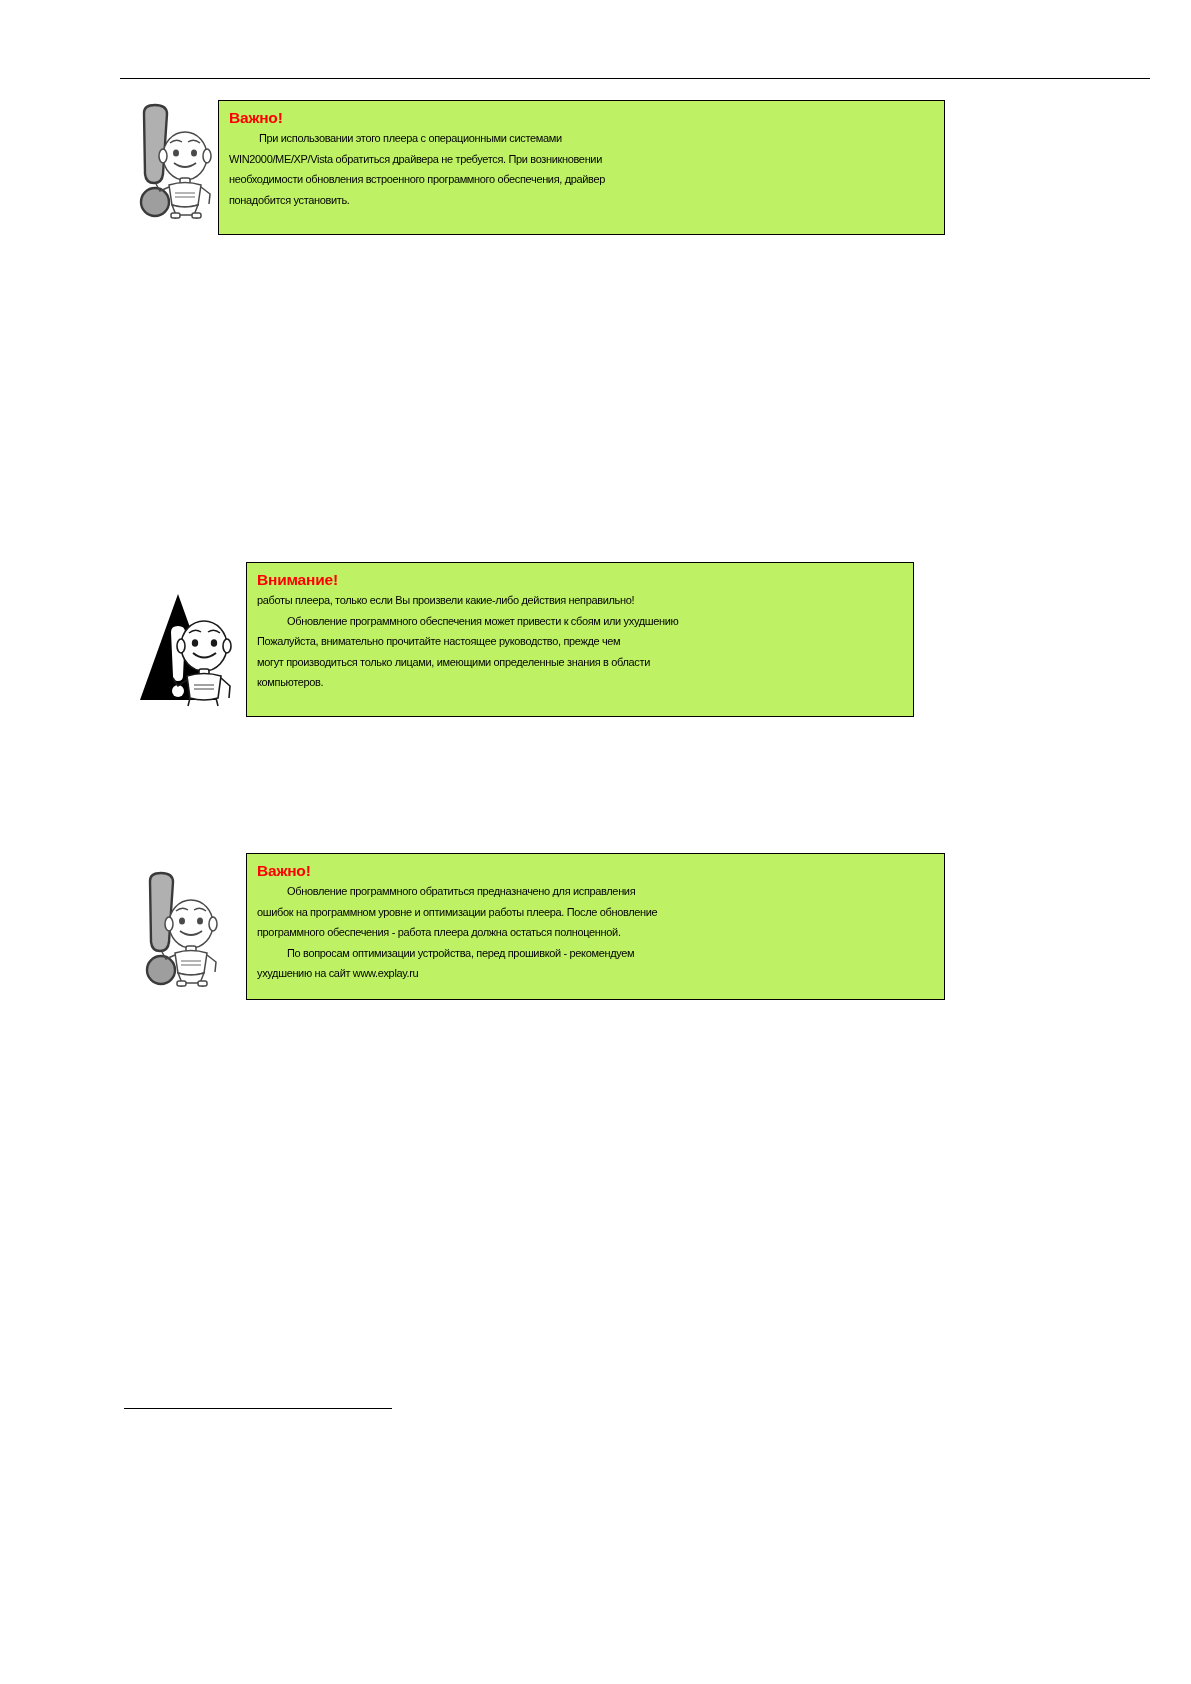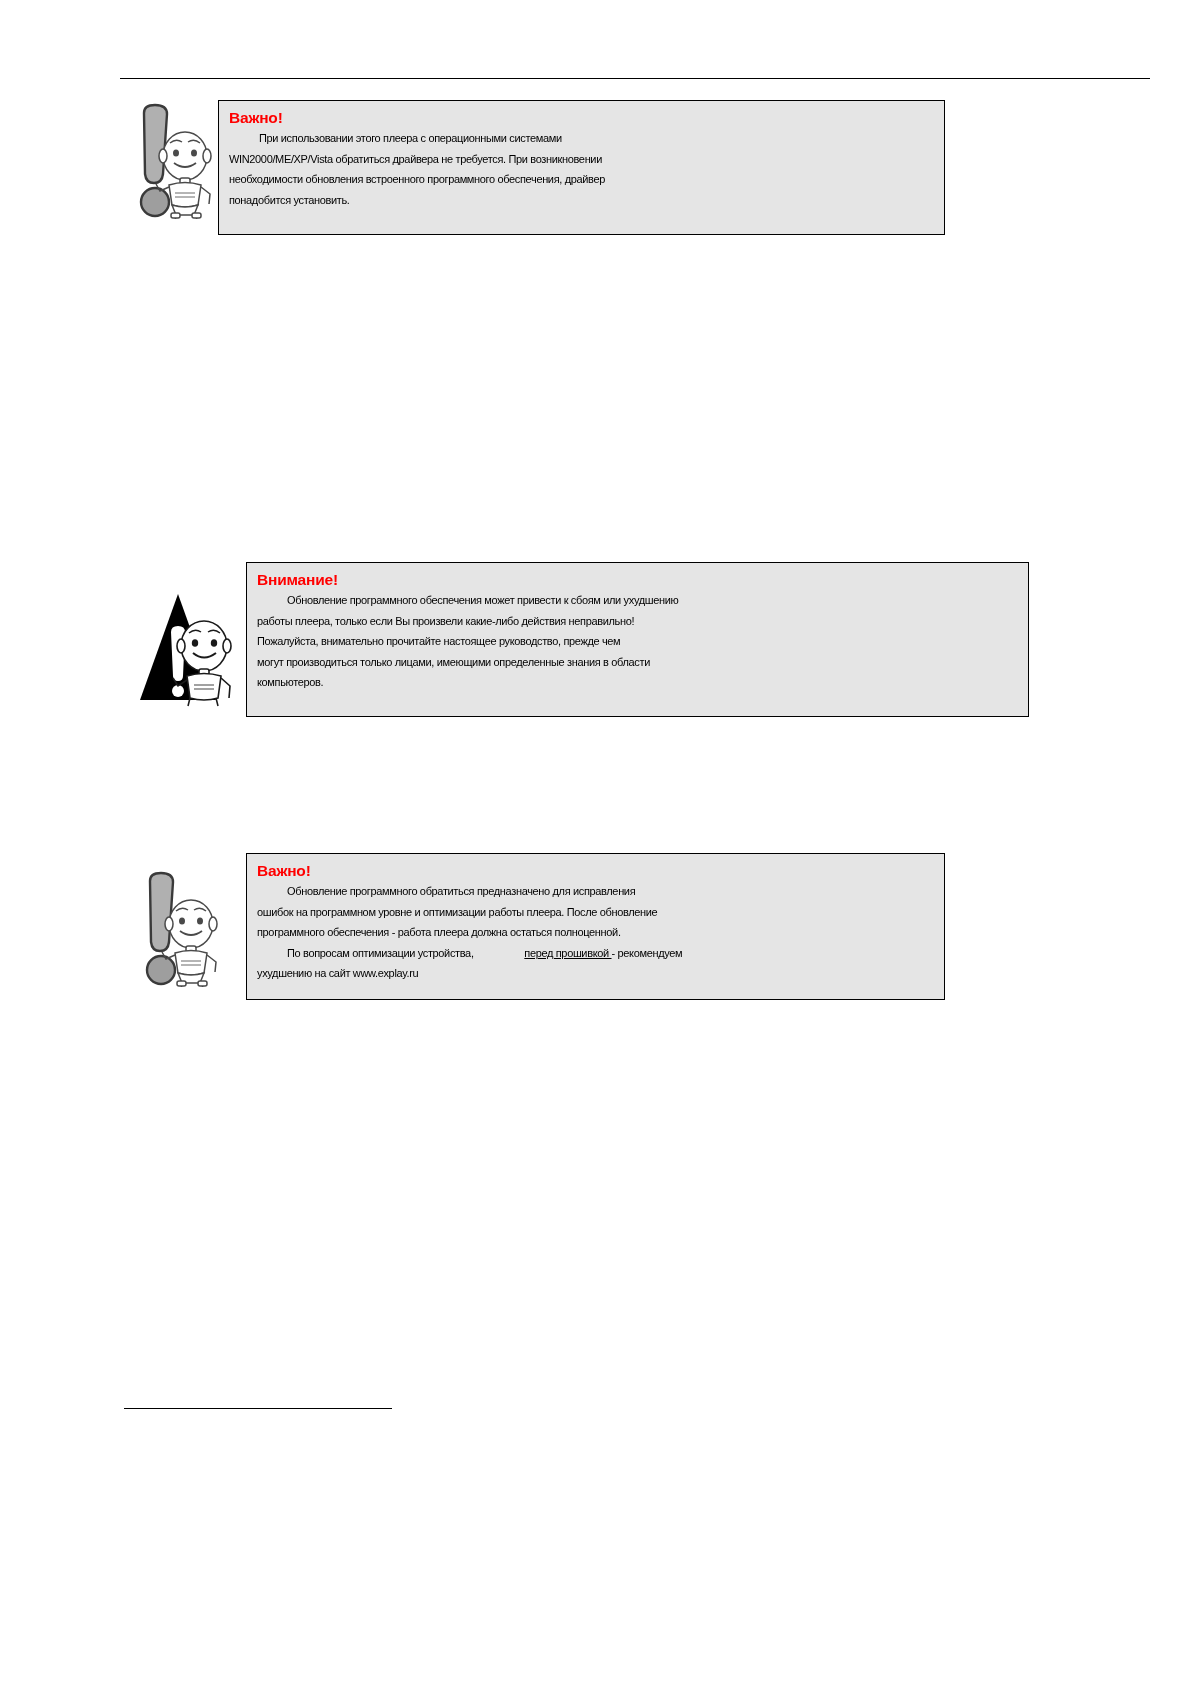--- a/index.html
+++ b/index.html
@@ -41,21 +41,21 @@
     border-top: 1px solid #000000;
   }
 
   .notice {
     position: absolute;
     display: block;
   }
 
   .notice-box {
     position: absolute;
-    background: #e5e5e5;
+    background: #bef264;
     border: 1px solid #000000;
     box-sizing: border-box;
     overflow: hidden;
   }
 
   .notice-inner {
     padding: 7px 10px 8px 10px;
     white-space: nowrap;
   }
 
@@ -76,22 +76,20 @@
     line-height: 20.5px;
     letter-spacing: -0.35px;
     white-space: pre;
   }
 
   .notice-line.indent {
     text-indent: 30px;
   }
 
   .underline-seg {
-    text-decoration: underline;
-    margin-left: 48px;
   }
 
   
   .icon-wrap {
     position: absolute;
   }
 
   .icon-wrap svg {
     display: block;
   }
@@ -105,21 +103,21 @@
   }
   #notice-1 .icon-wrap {
     left: 128px;
     top: 101px;
   }
 
   
   #notice-2 .notice-box {
     left: 246px;
     top: 562px;
-    width: 783px;
+    width: 668px;
     height: 155px;
   }
   #notice-2 .icon-wrap {
     left: 138px;
     top: 588px;
   }
 
   
   #notice-3 .notice-box {
     left: 246px;
@@ -227,22 +225,22 @@
         <g stroke="#555555" stroke-width="1.1" fill="none">
           <line x1="56" y1="97" x2="76" y2="97"></line>
           <line x1="56" y1="101" x2="76" y2="101"></line>
         </g>
       </svg>
     </div>
 
     <div class="notice-box">
       <div class="notice-inner">
         <span class="notice-title">Внимание!</span>
+        <span class="notice-line">работы плеера, только если Вы произвели какие-либо действия неправильно!</span>
         <span class="notice-line indent">Обновление программного обеспечения может привести к сбоям или ухудшению</span>
-        <span class="notice-line">работы плеера, только если Вы произвели какие-либо действия неправильно!</span>
         <span class="notice-line">Пожалуйста, внимательно прочитайте настоящее руководство, прежде чем</span>
         <span class="notice-line">могут производиться только лицами, имеющими определенные знания в области</span>
         <span class="notice-line">компьютеров.</span>
       </div>
     </div>
   </div>
 
   <div class="notice" id="notice-3">
 
     <div class="icon-wrap">

